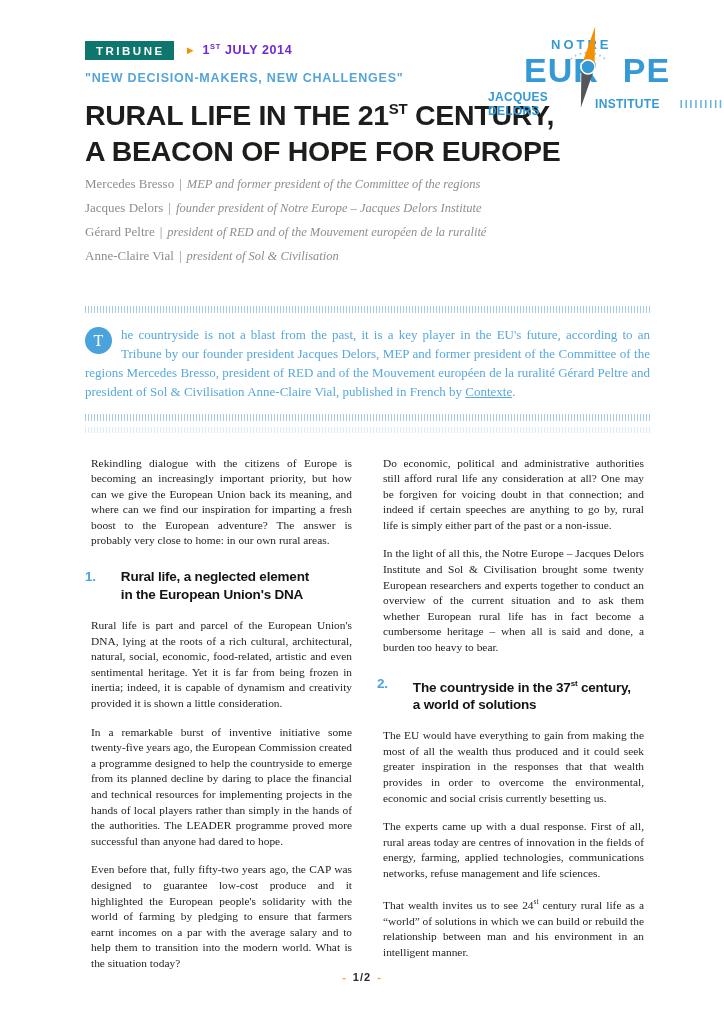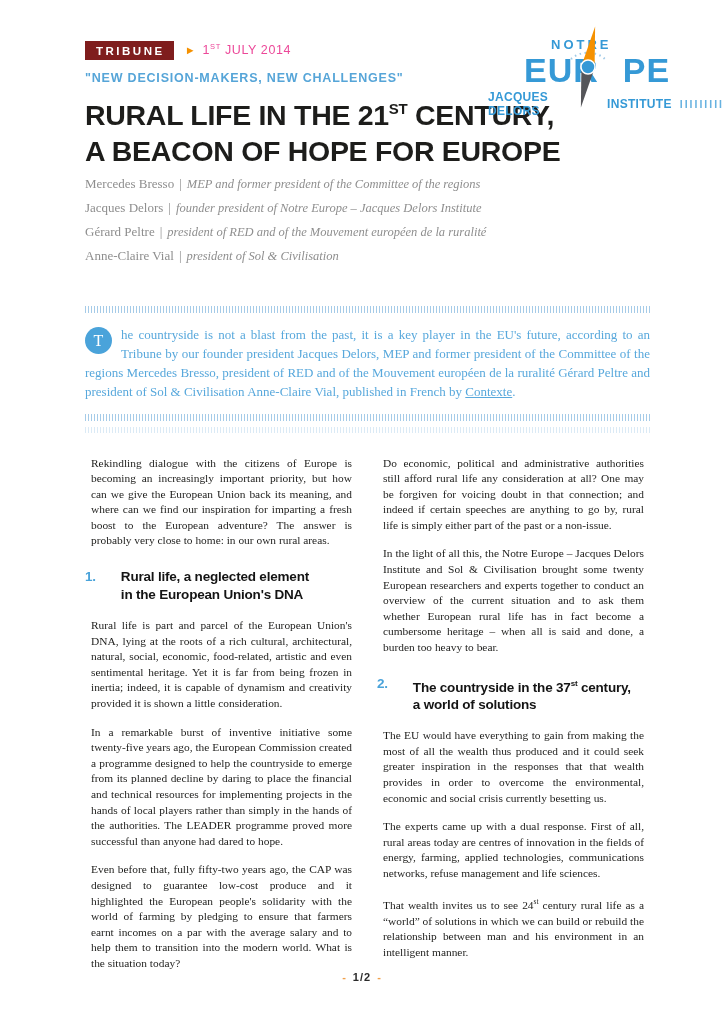--- a/index.html
+++ b/index.html
@@ -6,28 +6,28 @@
   html,body { margin:0; padding:0; background:#ffffff; }
   .page {
     position:relative; width:724px; height:1024px; background:#fff;
     font-family:"Liberation Serif", serif; overflow:hidden;
   }
   .content { position:absolute; left:85px; top:40px; width:565px; }
 
   
   .badge-row { display:flex; align-items:center; height:20px; }
   .badge {
-    background:#7f1d1d; color:#fff; font-family:"Liberation Sans",sans-serif;
+    background:#0f766e; color:#fff; font-family:"Liberation Sans",sans-serif;
     font-weight:bold; font-size:11.5px; letter-spacing:2.5px;
     padding:4px 9px 3px 11px;
   }
   .badge-arrow { color:#f59100; font-size:11px; margin:0 7px 0 11px; }
   .doc-date {
-    font-family:"Liberation Sans",sans-serif; font-weight:normal; font-size:12.5px;
-    letter-spacing:0.6px; color:#ec4899;
+    font-family:"Liberation Sans",sans-serif; font-weight:bold; font-size:12.5px;
+    letter-spacing:0.6px; color:#6d28d9;
   }
   .doc-date sup { font-size:7.5px; }
   .subtitle {
     margin-top:11px; color:#56a5d8; font-family:"Liberation Sans",sans-serif;
     font-weight:bold; font-size:12.5px; letter-spacing:0.8px;
   }
   .doc-title {
     margin-top:6px; font-family:"Liberation Sans",sans-serif; font-weight:bold;
     font-size:28.5px; line-height:36px; color:#1d1d1b; letter-spacing:-0.3px;
   }
@@ -42,21 +42,21 @@
   .logo {
     position:absolute; top:32px; right:0px; width:236px; height:88px;
     font-family:"Liberation Sans",sans-serif; font-weight:bold; color:#3599d6;
   }
   .logo-notre { position:absolute; top:5px; left:63px; font-size:13px; letter-spacing:3px; }
   .logo-europe { position:absolute; top:19px; left:36px; font-size:34px; letter-spacing:1px; display:flex; }
   .logo-gap { width:24px; }
   .logo-needle { position:absolute; top:-9px; left:81px; z-index:2; }
   .logo-tagline { position:absolute; top:58px; left:0; font-size:12px; letter-spacing:0.3px; display:flex; align-items:center; z-index:1; }
   .tag-gap { width:17px; }
-  .logo-ticks { margin-left:8px; letter-spacing:2px; font-size:10.5px; opacity:0.75; }
+  .logo-ticks { margin-left:20px; letter-spacing:2px; font-size:10.5px; opacity:0.75; }
 
   
   .intro { margin-top:42px; }
   .tick-border {
     height:7px;
     background:repeating-linear-gradient(90deg,#a5cbe8 0,#a5cbe8 1px,transparent 1px,transparent 3px);
   }
   .tick-border.faint { margin-top:6px; height:6px; opacity:0.4; }
   .intro-body {
     padding:12px 0 13px; color:#58a8dc; font-size:13px; line-height:19px;

